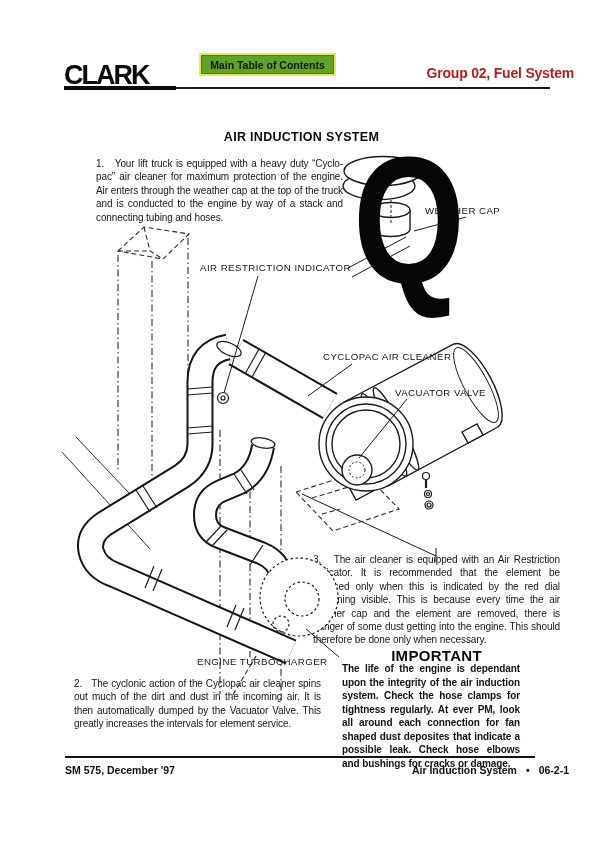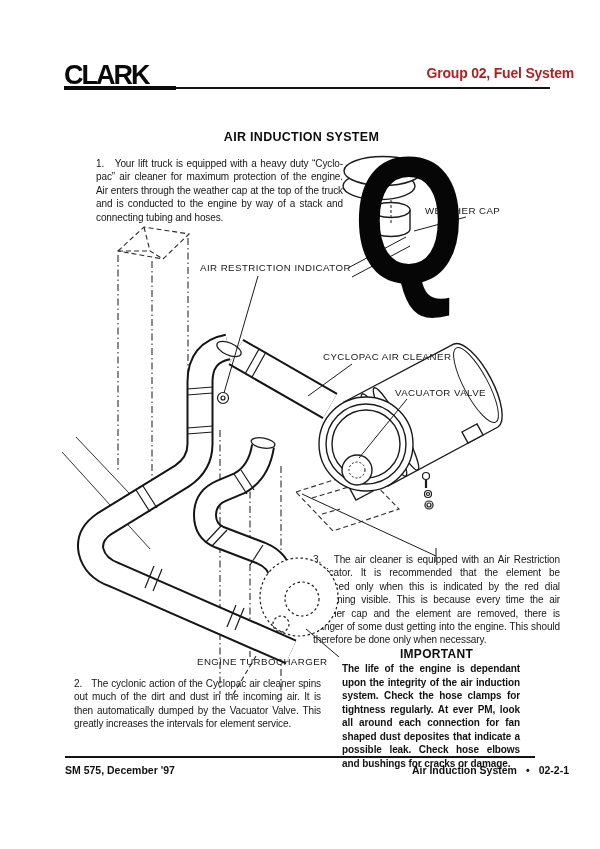--- a/index.html
+++ b/index.html
@@ -16,39 +16,40 @@
   .group-title{right:62px;top:65px;font-size:14px;font-weight:bold;letter-spacing:-0.2px;color:#b91c1c;}
   .rule-head{left:65px;top:87px;width:485px;height:2px;background:#141414;}
   .rule-head-thick{left:64px;top:86px;width:112px;height:4px;background:#0a0a0a;}
   
   .doc-title{left:65px;top:130px;width:473px;text-align:center;font-size:12.5px;
              font-weight:bold;letter-spacing:0.3px;color:#0d0d0d;}
   .para{font-size:10px;line-height:13.4px;text-align:justify;letter-spacing:-0.1px;color:#161616;}
   .p1{left:65px;top:157px;width:247px;margin-left:31px;}
   .p2{left:74px;top:677px;width:247px;}
   .p3{left:313px;top:553px;width:247px;}
-  .imp-title{left:313px;top:647px;width:247px;text-align:center;font-size:12px;
+  .imp-title{left:313px;top:647px;width:247px;text-align:center;font-size:15px;
              font-weight:bold;letter-spacing:0.3px;color:#0d0d0d;}
   .imp-body{left:342px;top:662px;width:178px;font-size:10px;line-height:13.5px;
             font-weight:bold;text-align:justify;letter-spacing:-0.1px;color:#121212;}
   
   .rule-foot{left:65px;top:756px;width:470px;height:2px;background:#141414;}
   .foot-left{left:65px;top:764px;font-size:10.5px;font-weight:bold;color:#101010;}
   .foot-right{right:67px;top:764px;font-size:10.5px;font-weight:bold;color:#101010;
               display:flex;gap:9px;align-items:center;}
   svg{position:absolute;left:0;top:0;}
   svg text{font-family:"Liberation Sans",sans-serif;}
   .fig-label{font-size:9.7px;letter-spacing:0.45px;fill:#161616;}
 </style>
 </head>
 <body>
 
 <div class="page">
 
   <div class="abs clark-logo">CLARK</div>
+  <div class="abs toc-btn">Main Table of Contents</div>
   <div class="abs group-title">Group 02, Fuel System</div>
   <div class="abs rule-head"></div>
   <div class="abs rule-head-thick"></div>
 
   <div class="abs doc-title">AIR INDUCTION SYSTEM</div>
   <div class="abs para p1">1.&nbsp;&nbsp;&nbsp;Your lift truck is equipped with a heavy duty “Cyclo-pac” air cleaner for maximum protection of the engine. Air enters through the weather cap at the top of the truck and is conducted to the engine by way of a stack and connecting tubing and hoses.</div>
   <div class="abs para p2">2.&nbsp;&nbsp;&nbsp;The cyclonic action of the Cyclopac air cleaner spins out much of the dirt and dust in the incoming air. It is then automatically dumped by the Vacuator Valve. This greatly increases the intervals for element service.</div>
   <div class="abs para p3">3.&nbsp;&nbsp;&nbsp;The air cleaner is equipped with an Air Restriction Indicator. It is recommended that the element be serviced only when this is indicated by the red dial becoming visible. This is because every time the air cleaner cap and the element are removed, there is danger of some dust getting into the engine. This should therefore be done only when necessary.</div>
   <div class="abs imp-title">IMPORTANT</div>
   <div class="abs imp-body">The life of the engine is dependant upon the integrity of the air induction system. Check the hose clamps for tightness regularly. At ever PM, look all around each connection for fan shaped dust deposites that indicate a possible leak. Check hose elbows and bushings for cracks or damage.</div>
@@ -166,16 +167,16 @@
     <text class="fig-label" x="197" y="665">ENGINE TURBOCHARGER</text>
 
     <text x="353" y="283" font-size="180" font-weight="bold" fill="#060606" textLength="112" lengthAdjust="spacingAndGlyphs">Q</text>
   </svg>
 
   <div class="abs rule-foot"></div>
   <div class="abs foot-left">SM 575, December '97</div>
   <div class="abs foot-right">
     <span>Air Induction System</span>
     <span>•</span>
-    <span>02-2-1</span>
+    <span>06-2-1</span>
   </div>
 
 </div>
 
 </body></html>

